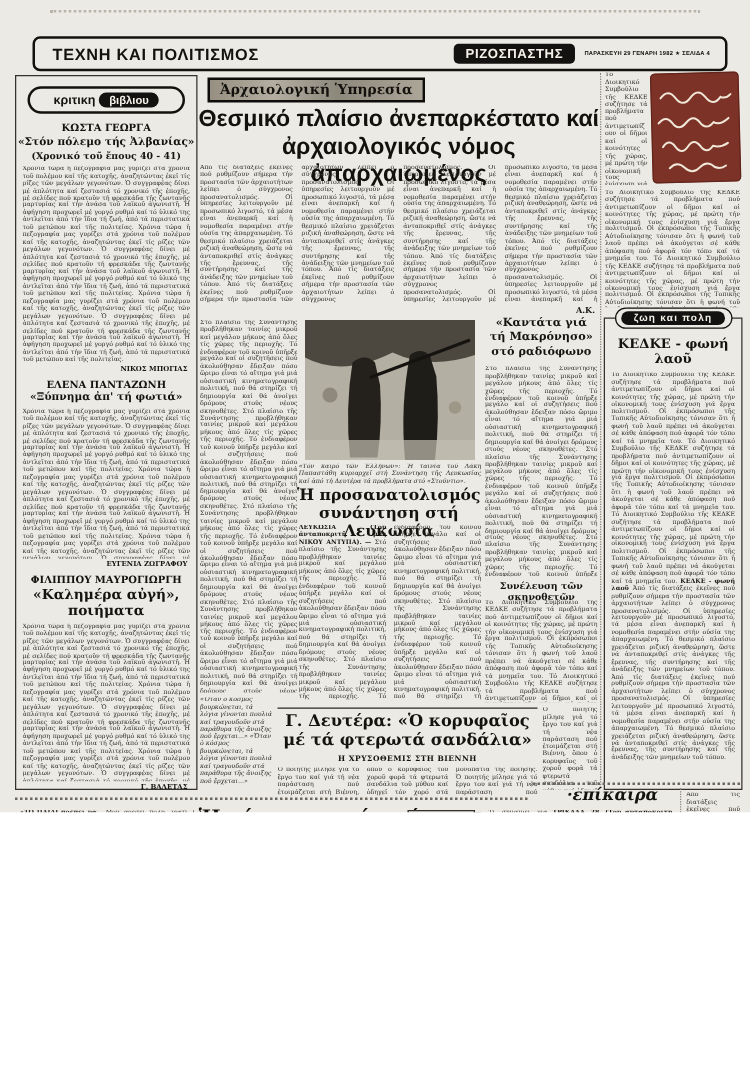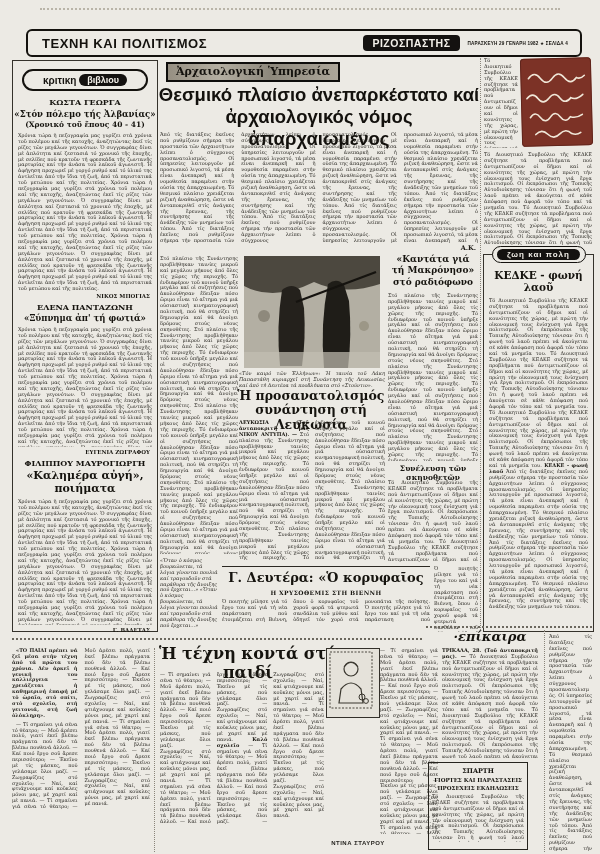--- a/index.html
+++ b/index.html
@@ -1,17 +1,17 @@
 <!DOCTYPE html>
 <html><head>
 <meta charset="utf-8">
 <title>newspaper-page</title>
 <style>
   html,body{margin:0;padding:0;}
-  #page{position:relative;width:600px;height:854px;background:#eceae4;overflow:hidden;
+  #page{position:relative;width:600px;height:650px;background:#eceae4;overflow:hidden;
         font-family:"DejaVu Serif",serif;color:#201e1a;}
   .abs{position:absolute;}
   .micro{font:5px/1.18 "DejaVu Serif",serif;text-align:justify;color:#2b2924;overflow:hidden;word-break:break-word;}
   .micro p{margin:0 0 3px 0;text-indent:4px;}
   .micro b{color:#17150f;}
   .serifh{font-family:"DejaVu Serif",serif;font-weight:bold;color:#15130e;}
   .sans{font-family:"Liberation Sans","DejaVu Sans",sans-serif;}
   .ctr{text-align:center;}
   .dotH{border-top:2px dotted #6b675e;height:0;}
   .dotV{border-left:1px dotted #8a857a;width:0;}
@@ -98,20 +98,21 @@
   </div>
   <div class="abs micro" style="left:388px;top:293px;width:90px;height:168px;">Στό πλαίσιο τῆς Συνάντησης προβλήθηκαν ταινίες μικροῦ καί μεγάλου μήκους ἀπό ὅλες τίς χῶρες τῆς περιοχῆς. Τό ἐνδιαφέρον τοῦ κοινοῦ ὑπῆρξε μεγάλο καί οἱ συζητήσεις πού ἀκολούθησαν ἔδειξαν πόσο ὥριμο εἶναι τό αἴτημα γιά μιά οὐσιαστική κινηματογραφική πολιτική, πού θά στηρίζει τή δημιουργία καί θά ἀνοίγει δρόμους στούς νέους σκηνοθέτες. Στό πλαίσιο τῆς Συνάντησης προβλήθηκαν ταινίες μικροῦ καί μεγάλου μήκους ἀπό ὅλες τίς χῶρες τῆς περιοχῆς. Τό ἐνδιαφέρον τοῦ κοινοῦ ὑπῆρξε μεγάλο καί οἱ συζητήσεις πού ἀκολούθησαν ἔδειξαν πόσο ὥριμο εἶναι τό αἴτημα γιά μιά οὐσιαστική κινηματογραφική πολιτική, πού θά στηρίζει τή δημιουργία καί θά ἀνοίγει δρόμους στούς νέους σκηνοθέτες. Στό πλαίσιο τῆς Συνάντησης προβλήθηκαν ταινίες μικροῦ καί μεγάλου μήκους ἀπό ὅλες τίς χῶρες τῆς περιοχῆς. Τό ἐνδιαφέρον τοῦ κοινοῦ ὑπῆρξε μεγάλο καί οἱ συζητήσεις πού ἀκολούθησαν ἔδειξαν πόσο ὥριμο εἶναι τό αἴτημα γιά μιά οὐσιαστική κινηματογραφική πολιτική, πού θά στηρίζει τή δημιουργία καί θά ἀνοίγει δρόμους στούς νέους σκηνοθέτες.</div>
   <div class="abs ctr serifh" style="left:388px;top:464px;width:90px;font-size:7.5px;line-height:1.2;">Συνέλευση τῶν σκηνοθετῶν</div>
   <div class="abs micro" style="left:388px;top:480px;width:90px;height:82px;">Τό Διοικητικό Συμβούλιο τῆς ΚΕΔΚΕ συζήτησε τά προβλήματα πού ἀντιμετωπίζουν οἱ δῆμοι καί οἱ κοινότητες τῆς χώρας, μέ πρώτη τήν οἰκονομική τους ἐνίσχυση γιά ἔργα πολιτισμοῦ. Οἱ ἐκπρόσωποι τῆς Τοπικῆς Αὐτοδιοίκησης τόνισαν ὅτι ἡ φωνή τοῦ λαοῦ πρέπει νά ἀκούγεται σέ κάθε ἀπόφαση πού ἀφορᾶ τόν τόπο καί τά μνημεῖα του. Τό Διοικητικό Συμβούλιο τῆς ΚΕΔΚΕ συζήτησε τά προβλήματα πού ἀντιμετωπίζουν οἱ δῆμοι καί οἱ κοινότητες τῆς χώρας, μέ πρώτη τήν οἰκονομική τους ἐνίσχυση γιά ἔργα πολιτισμοῦ. Οἱ ἐκπρόσωποι τῆς Τοπικῆς Αὐτοδιοίκησης τόνισαν ὅτι ἡ φωνή τοῦ λαοῦ πρέπει νά ἀκούγεται σέ κάθε ἀπόφαση πού ἀφορᾶ τόν τόπο καί τά μνημεῖα του.</div>
 
   <div class="abs micro" style="left:160px;top:558px;width:58px;height:82px;font-style:italic;text-align:left;">«Ὅταν ὁ κόσμος βουρκώνεται, τά λόγια γίνονται πουλιά καί τραγουδοῦν στά παράθυρα τῆς ἄνοιξης πού ἔρχεται...» «Ὅταν ὁ κόσμος βουρκώνεται, τά λόγια γίνονται πουλιά καί τραγουδοῦν στά παράθυρα τῆς ἄνοιξης πού ἔρχεται...»</div>
 
   <div class="abs" style="left:222px;top:566px;width:208px;border-top:1.5px solid #2b2822;padding-top:4px;">
     <div class="ctr serifh" style="font-size:13px;line-height:1.15;">
       <div>Γ. Δευτέρα: «Ὁ κορυφαῖος</div>
+      <div>μέ τά φτερωτά σανδάλια»</div>
     </div>
     <div class="ctr serifh" style="font-size:6px;margin-top:3px;letter-spacing:0.4px;">Η ΧΡΥΣΟΘΕΜΙΣ ΣΤΗ ΒΙΕΝΝΗ</div>
     <div class="micro" style="height:26px;margin-top:3px;column-count:3;column-gap:6px;">Ὁ ποιητής μίλησε γιά τό ἔργο του καί γιά τή νέα παράσταση πού ἑτοιμάζεται στή Βιέννη, ὅπου ὁ κορυφαῖος τοῦ χοροῦ φορᾶ τά φτερωτά σανδάλια τοῦ μύθου καί ὁδηγεῖ τόν χορό στά μονοπάτια τῆς ποίησης. Ὁ ποιητής μίλησε γιά τό ἔργο του καί γιά τή νέα παράσταση πού ἑτοιμάζεται στή Βιέννη, ὅπου ὁ κορυφαῖος τοῦ χοροῦ φορᾶ τά φτερωτά σανδάλια τοῦ μύθου καί ὁδηγεῖ τόν χορό στά μονοπάτια τῆς ποίησης.</div>
   </div>
   <div class="abs micro" style="left:434px;top:566px;width:44px;height:66px;">Ὁ ποιητής μίλησε γιά τό ἔργο του καί γιά τή νέα παράσταση πού ἑτοιμάζεται στή Βιέννη, ὅπου ὁ κορυφαῖος τοῦ χοροῦ φορᾶ τά φτερωτά σανδάλια τοῦ μύθου καί ὁδηγεῖ τόν χορό στά μονοπάτια τῆς ποίησης.</div>
 
   <div class="abs micro" style="left:484px;top:58px;width:34px;height:90px;">Τό Διοικητικό Συμβούλιο τῆς ΚΕΔΚΕ συζήτησε τά προβλήματα πού ἀντιμετωπίζουν οἱ δῆμοι καί οἱ κοινότητες τῆς χώρας, μέ πρώτη τήν οἰκονομική τους ἐνίσχυση γιά ἔργα πολιτισμοῦ. Οἱ ἐκπρόσωποι τῆς Τοπικῆς Αὐτοδιοίκησης τόνισαν ὅτι ἡ φωνή τοῦ λαοῦ πρέπει νά ἀκούγεται σέ κάθε ἀπόφαση πού ἀφορᾶ τόν τόπο καί τά μνημεῖα του.</div>
   <div class="abs" style="left:521px;top:58px;width:71px;height:88px;background:#7c3226;border-radius:4px;transform:rotate(-1.5deg);box-shadow:0 0 0 1px #5f251c inset;">
     <svg width="71" height="88" viewBox="0 0 71 88" xmlns="http://www.w3.org/2000/svg">
       <g stroke="#f0e7d8" stroke-width="1.6" fill="none" stroke-linecap="round">

